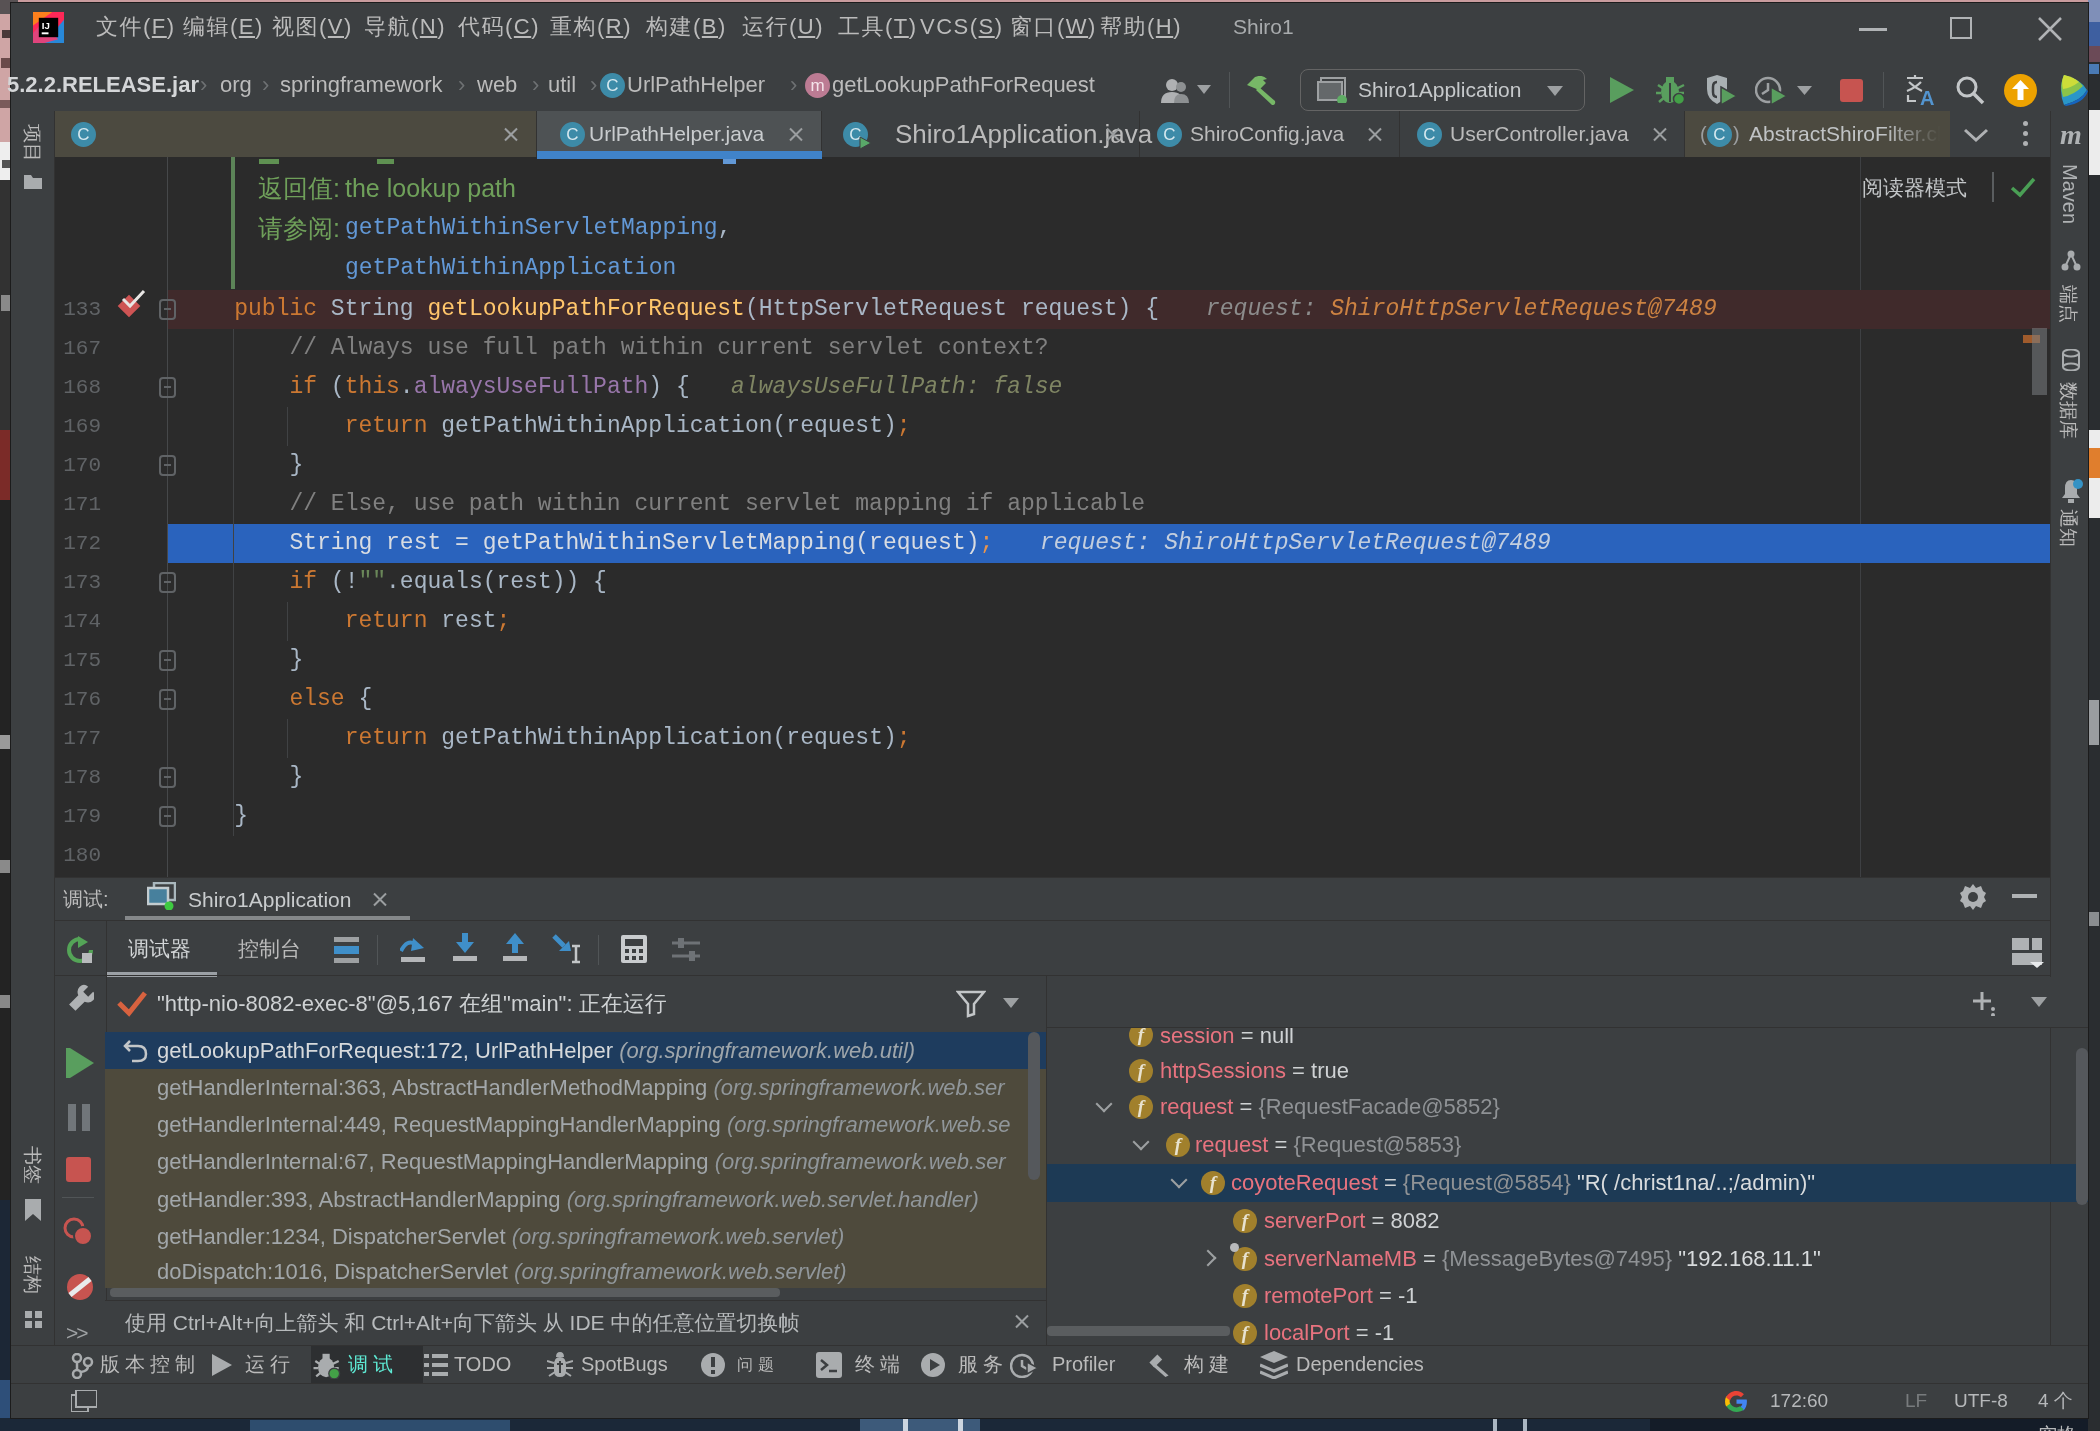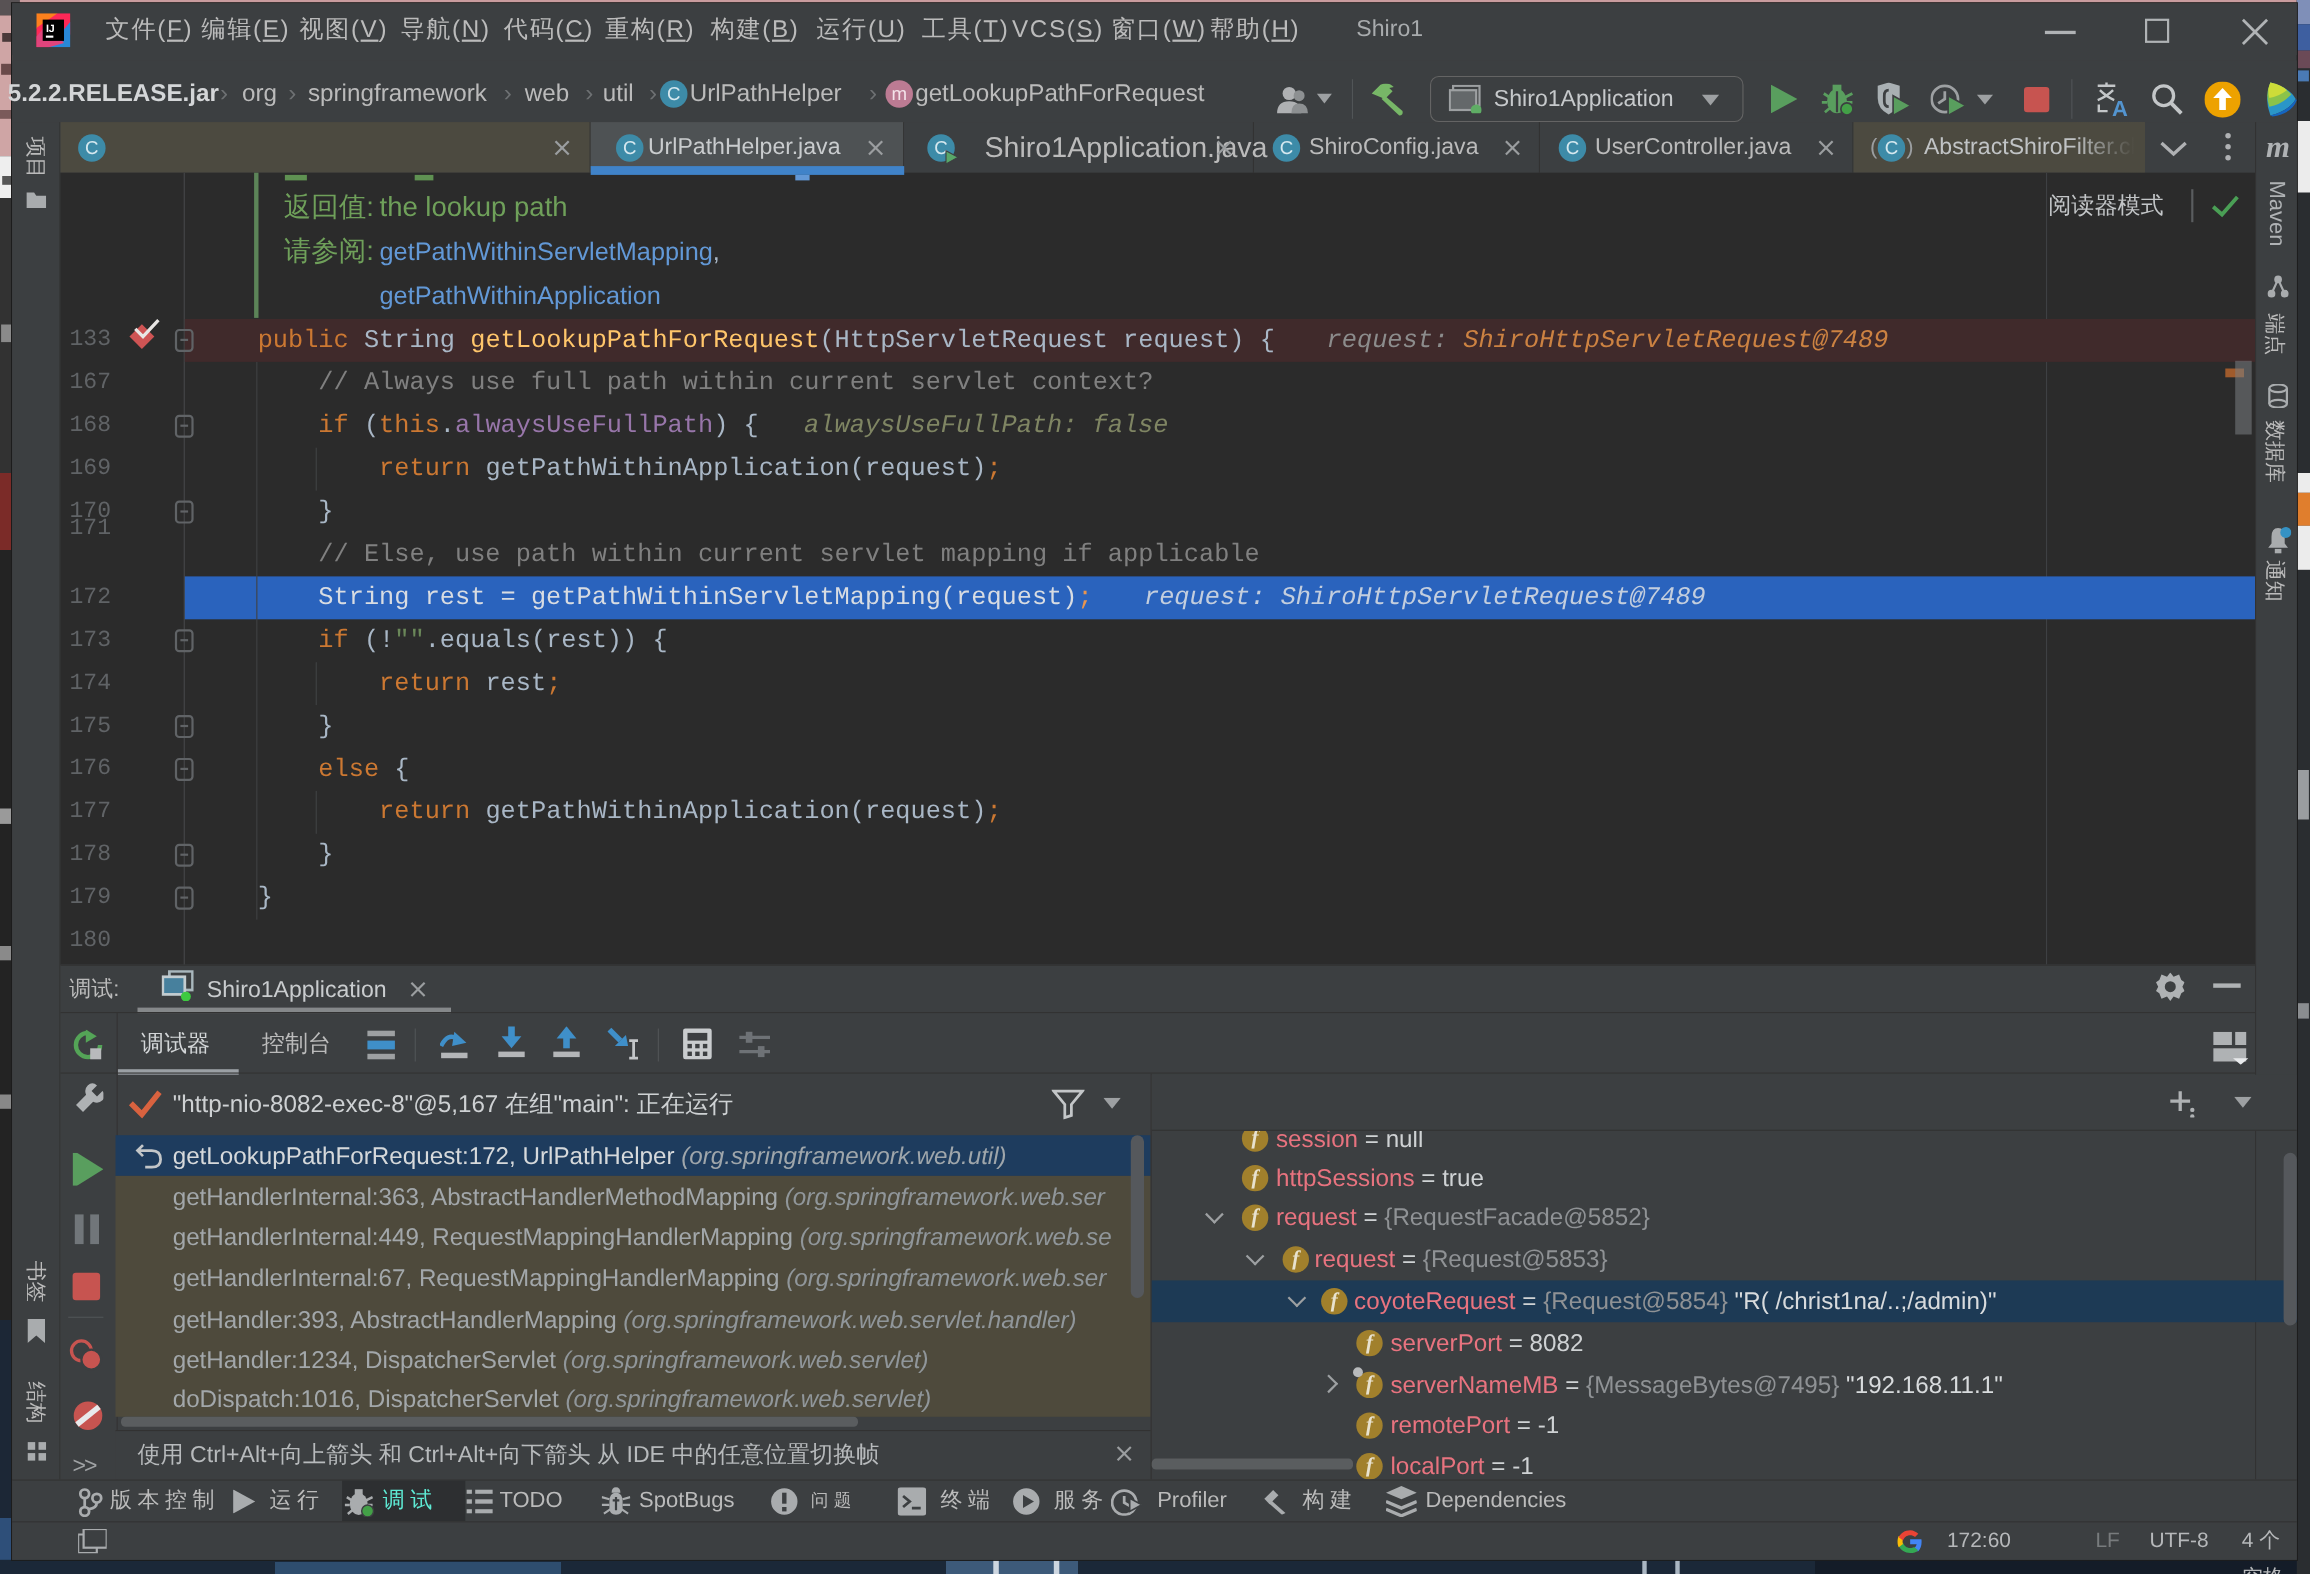--- a/index.html
+++ b/index.html
@@ -1,19 +1,19 @@
 <!DOCTYPE html>
 <html><head>
 <meta charset="utf-8">
 <style>
 *{margin:0;padding:0;box-sizing:border-box}
 html,body{width:2100px;height:1431px;overflow:hidden;background:#2b2b2b}
 .a{position:absolute}
 .ui{font-family:"Liberation Sans",sans-serif;color:#bbbbbb}
-.mono{font-family:Liberation Sans, sans-serif}
+.mono{font-family:Liberation Mono, monospace}
 .cl{position:absolute;left:179px;height:39px;line-height:39px;font-family:"Liberation Mono",monospace;font-size:23px;letter-spacing:0px;white-space:pre;color:#a9b7c6}
 .ln{position:absolute;left:20px;width:81px;height:39px;line-height:39px;text-align:right;font-family:"Liberation Mono",monospace;font-size:21px;color:#606366}
 .kw{color:#cc7832}
 .cm{color:#808080}
 .fld{color:#9876aa}
 .mtd{color:#ffc66b}
 .str{color:#6a8759}
 .hint{position:absolute;font-family:"Liberation Mono",monospace;font-size:23px;font-style:italic;height:39px;line-height:39px;white-space:pre}
 .fold{position:absolute;width:17px;height:21px;border:2px solid #606366;border-radius:4px;left:159px}
 .fold:after{content:"";position:absolute;left:3px;top:7px;width:7px;height:2px;background:#606366}
@@ -306,21 +306,21 @@
 <div class="a" style="left:233px;top:329px;width:1px;height:507px;background:#404244"></div>
 <div class="a" style="left:287px;top:407px;width:1px;height:39px;background:#404244"></div>
 <div class="a" style="left:287px;top:602px;width:1px;height:39px;background:#404244"></div>
 <div class="a" style="left:287px;top:719px;width:1px;height:39px;background:#404244"></div>
 
 <div class="ln" style="top:290px">133</div>
 <div class="ln" style="top:329px">167</div>
 <div class="ln" style="top:368px">168</div>
 <div class="ln" style="top:407px">169</div>
 <div class="ln" style="top:446px">170</div>
-<div class="ln" style="top:461px">171</div>
+<div class="ln" style="top:485px">171</div>
 <div class="ln" style="top:524px">172</div>
 <div class="ln" style="top:563px">173</div>
 <div class="ln" style="top:602px">174</div>
 <div class="ln" style="top:641px">175</div>
 <div class="ln" style="top:680px">176</div>
 <div class="ln" style="top:719px">177</div>
 <div class="ln" style="top:758px">178</div>
 <div class="ln" style="top:797px">179</div>
 <div class="ln" style="top:836px">180</div>
 

